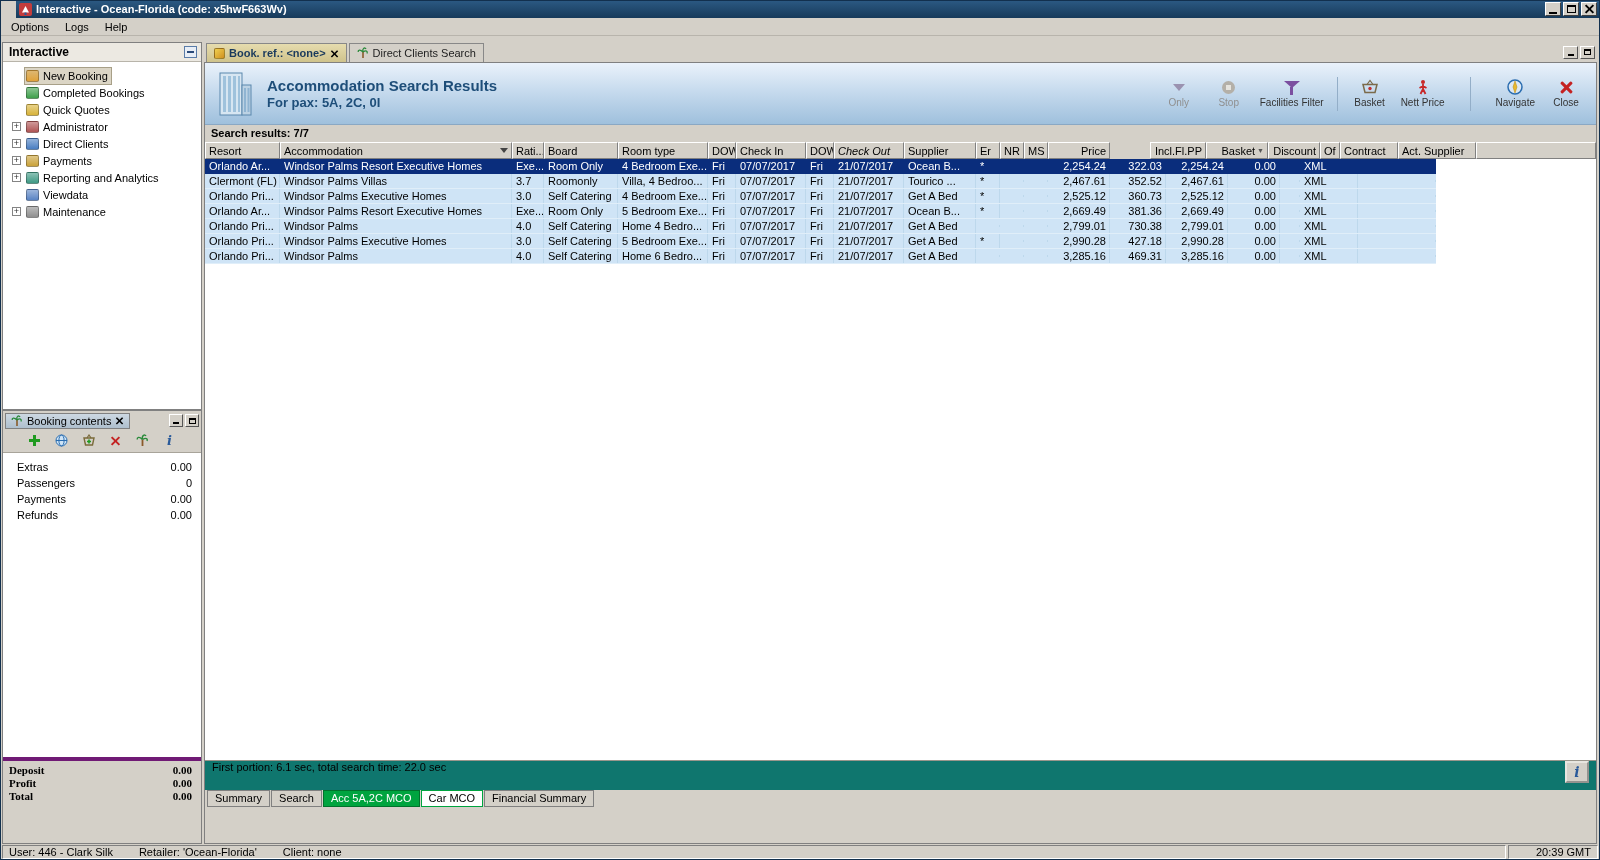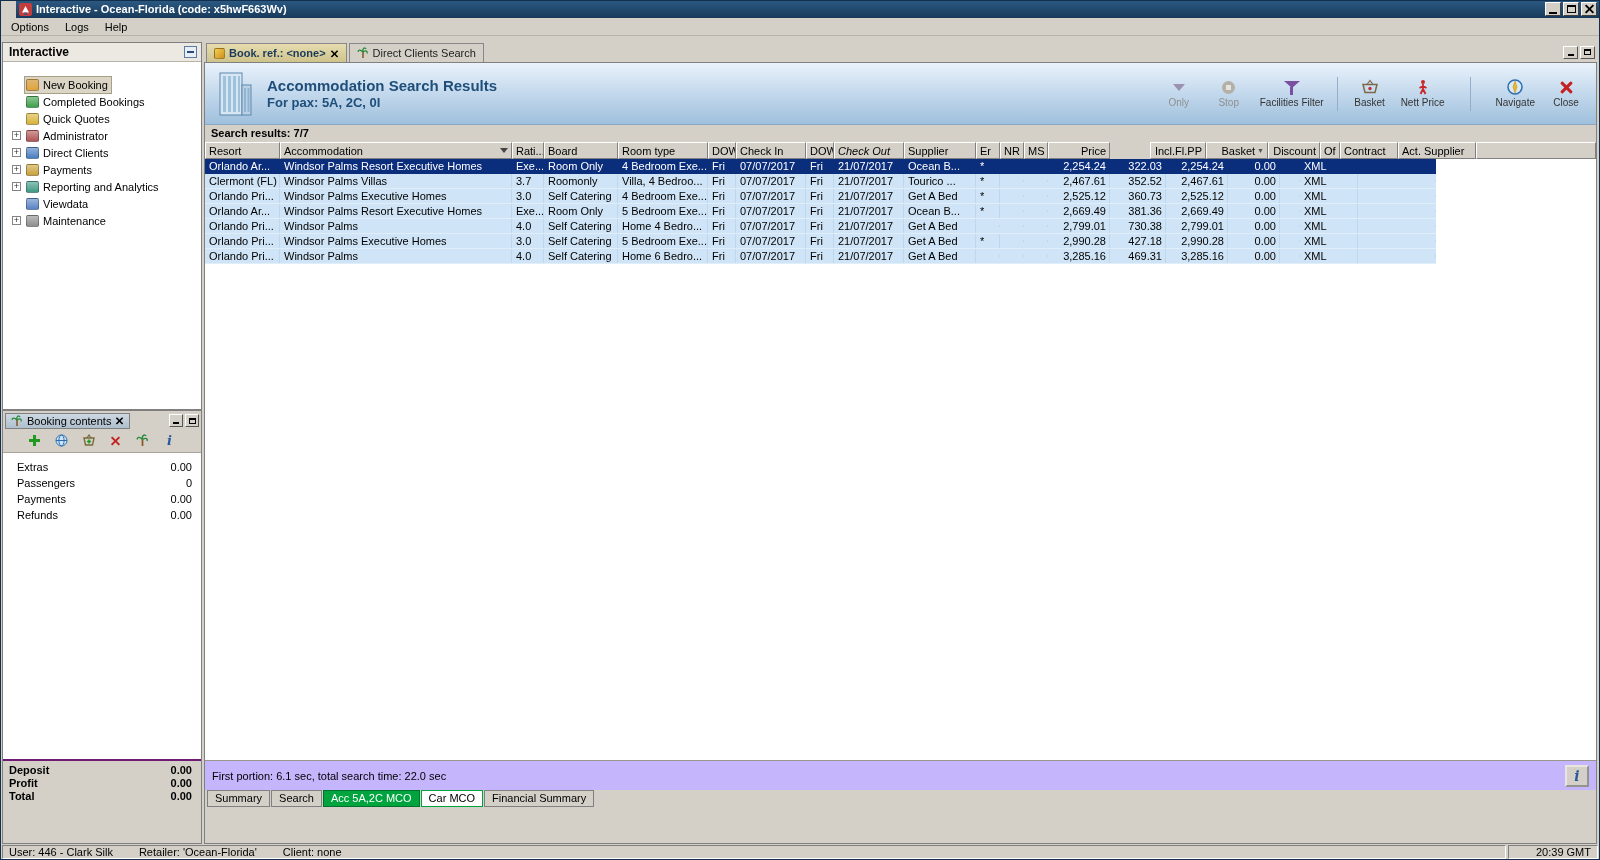--- a/index.html
+++ b/index.html
@@ -30,21 +30,21 @@
 
 
 .left-col{position:absolute;left:2px;top:42px;width:200px;bottom:16px;display:flex;flex-direction:column;}
 .panel{border:1px solid #808080;background:#fff;display:flex;flex-direction:column;overflow:hidden;}
 .interactive-panel{height:368px;}
 .booking-panel{flex:1;}
 .panel-header{height:19px;background:#ece9e2;border-bottom:1px solid #b8b4aa;display:flex;align-items:center;padding:0 4px 0 6px;flex:0 0 19px;}
 .panel-title{font-weight:bold;font-size:12px;flex:1;}
 .collapse-btn{width:13px;height:12px;border:1px solid #5a7ca8;background:#e8eef6;display:flex;align-items:center;justify-content:center;}
 .collapse-btn::after{content:'';width:7px;height:2px;background:#2a4a7a;}
-.tree{flex:1;background:#fff;padding-top:14px;overflow:hidden;border-radius:24px;}
+.tree{flex:1;background:#fff;padding-top:5px;overflow:hidden;border-radius:24px;}
 .tree-row{display:flex;align-items:center;height:17px;padding-left:9px;gap:4px;white-space:nowrap;}
 .expander{width:9px;height:9px;border:1px solid #848484;background:#fff;font-size:9px;line-height:7px;text-align:center;flex:0 0 9px;color:#333;}
 .expander.empty{visibility:hidden;}
 .hl{display:flex;align-items:center;gap:4px;padding:0 3px 0 1px;height:16px;}
 .tree-row.selected .hl{background:#dbd5c5;outline:1px solid #a8a088;}
 .tree-icon{width:13px;height:12px;border-radius:2px;flex:0 0 13px;border:1px solid rgba(0,0,0,0.28);}
 
 
 .bc-header{height:18px;background:#d4d0c8;display:flex;align-items:center;padding:1px 2px 0;gap:2px;flex:0 0 18px;}
 .bc-tab{display:flex;align-items:center;gap:4px;height:16px;padding:0 5px;background:linear-gradient(to bottom,#cdd8e2,#aebfcd);border:1px solid #808080;font-size:11px;}
@@ -52,21 +52,21 @@
 .bc-winbtn{width:14px;height:13px;background:#d4d0c8;border:1px solid;border-color:#fff #555 #555 #fff;display:flex;align-items:center;justify-content:center;}
 .bc-toolbar{height:24px;background:#d4d0c8;border-bottom:1px solid #a8a49a;display:flex;align-items:center;justify-content:center;gap:11px;flex:0 0 24px;}
 .bc-btn{width:16px;height:16px;display:flex;align-items:center;justify-content:center;}
 .plus{position:relative;display:inline-block;width:11px;height:11px;}
 .plus::before{content:'';position:absolute;left:4px;top:0;width:3px;height:11px;background:#1f9a1f;}
 .plus::after{content:'';position:absolute;left:0;top:4px;width:11px;height:3px;background:#1f9a1f;}
 .i-glyph{font-family:"DejaVu Serif",serif;font-weight:bold;font-style:italic;color:#2a5a9a;font-size:13px;}
 .bc-list{flex:1;background:#fff;padding-top:6px;overflow:hidden;}
 .bc-row{display:flex;height:16px;align-items:center;padding:0 9px 0 14px;}
 .bc-row .lbl{flex:1;}
-.bc-totals{background:#d4d0c8;border-top:2px solid #701a75;padding:3px 9px 40px 6px;flex:0 0 auto;}
+.bc-totals{background:#d4d0c8;border-top:4px solid #701a75;padding:3px 9px 40px 6px;flex:0 0 auto;font-family:Liberation Serif, serif;}
 .bc-trow{display:flex;height:13px;font-weight:bold;}
 .bc-trow .lbl{flex:1;}
 
 
 .main-col{position:absolute;left:204px;top:42px;right:3px;bottom:16px;}
 .doc-tabs{height:20px;display:flex;align-items:flex-end;gap:2px;padding-left:2px;}
 .doc-tab{height:19px;display:flex;align-items:center;gap:4px;padding:0 7px;background:#d4d0c8;border:1px solid #888;border-bottom:none;font-size:11px;color:#222;white-space:nowrap;}
 .doc-tab.active{background:linear-gradient(to bottom,#e6dcae,#cfc38c);font-weight:bold;color:#1a3a5c;}
 .tab-chip{width:11px;height:11px;border-radius:2px;border:1px solid rgba(0,0,0,0.3);}
 .tab-chip.t1{background:linear-gradient(135deg,#f0d050,#d09020);}
@@ -102,21 +102,21 @@
 .gcell.h.fill{flex:1;}
 .gcell.right{text-align:right;}
 .funnel{width:0;height:0;border-left:4px solid transparent;border-right:4px solid transparent;border-top:5px solid #444;display:inline-block;margin-left:auto;}
 .sortmark{font-size:7px;color:#555;margin-left:2px;}
 .grow{display:flex;width:max-content;height:15px;background:#cfe4f6;border-bottom:1px solid #e0eef9;align-items:center;}
 .grow .gcell{border-right:1px solid #bdd8ec;line-height:12px;}
 .grow.sel{background:#0a2d7c;color:#fff;border-bottom-color:#0a2d7c;}
 .grow.sel .gcell{border-right-color:#0a2d7c;}
 
 
-.status-info{height:30px;flex:0 0 30px;background:#c4b5fd;border-top:1px solid #9a968c;display:flex;align-items:center;padding:0 7px;}
+.status-info{height:30px;flex:0 0 30px;background:#0f766e;border-top:1px solid #9a968c;display:flex;align-items:flex-start;padding:0 7px;}
 .info-btn{margin-left:auto;width:24px;height:22px;background:#d4d0c8;border:2px outset #e8e6e0;display:flex;align-items:center;justify-content:center;font-family:"DejaVu Serif",serif;font-weight:bold;font-style:italic;font-size:14px;color:#2a5a9a;}
 .bottom-tabs{height:19px;flex:0 0 19px;display:flex;align-items:flex-start;gap:1px;padding-left:2px;background:#d4d0c8;}
 .btab{padding:1px 7px 2px;background:#d4d0c8;border:1px solid #808080;height:17px;white-space:nowrap;}
 .btab.green-filled{background:#00a43f;color:#fff;border-color:#00722c;}
 .btab.green-outline{background:#ffffff;border-color:#00a43f;}
 .bottom-filler{height:34px;flex:0 0 34px;background:#d4d0c8;}
 
 
 .statusbar{position:absolute;left:0;right:0;bottom:0;height:16px;display:flex;gap:2px;align-items:stretch;padding:1px 2px;background:#d4d0c8;z-index:10;}
 .sb-cell{border:1px solid;border-color:#808080 #fff #fff #808080;display:flex;align-items:center;padding:0 6px;}

